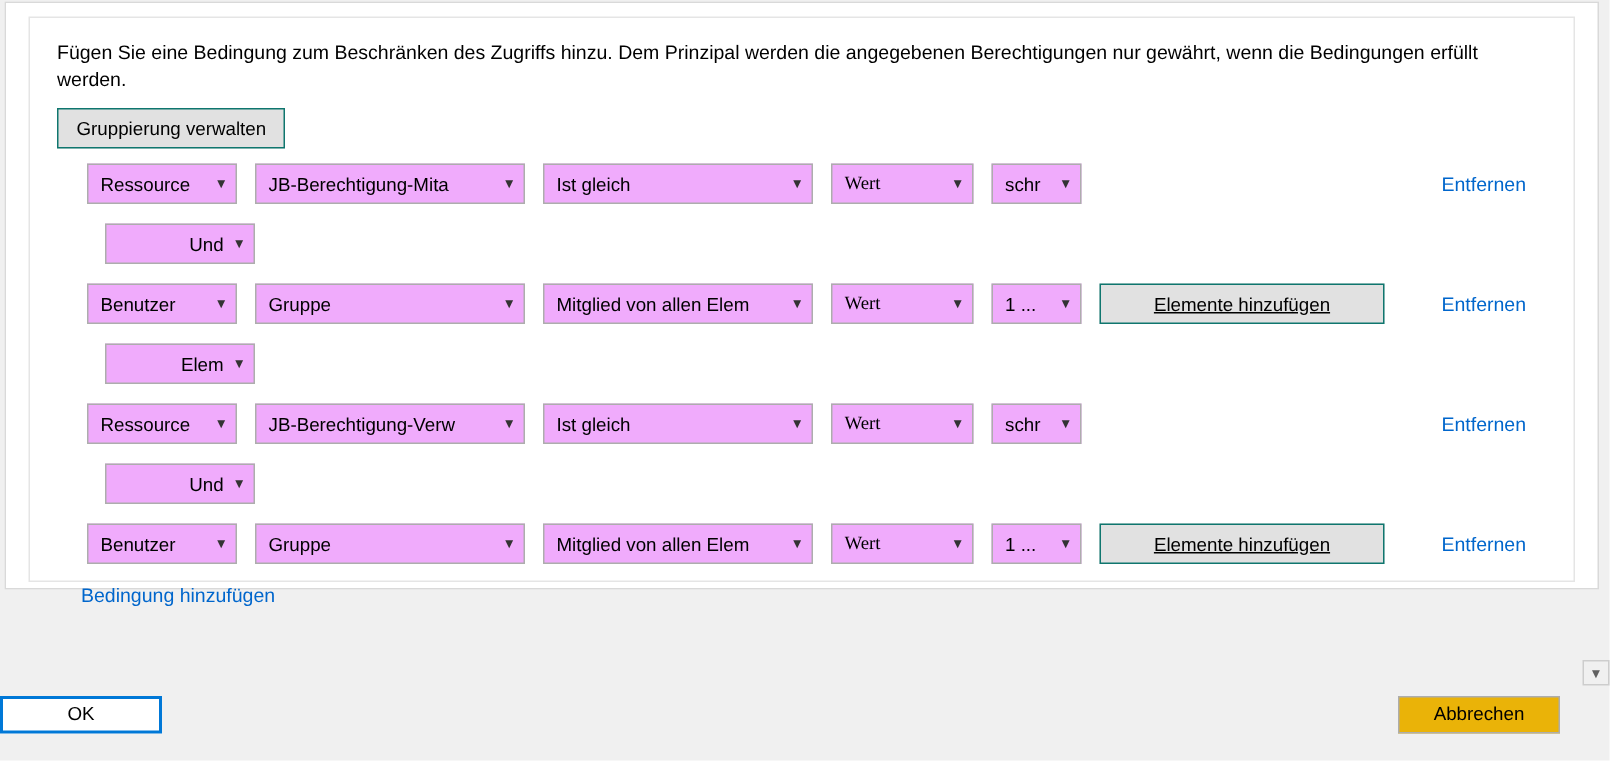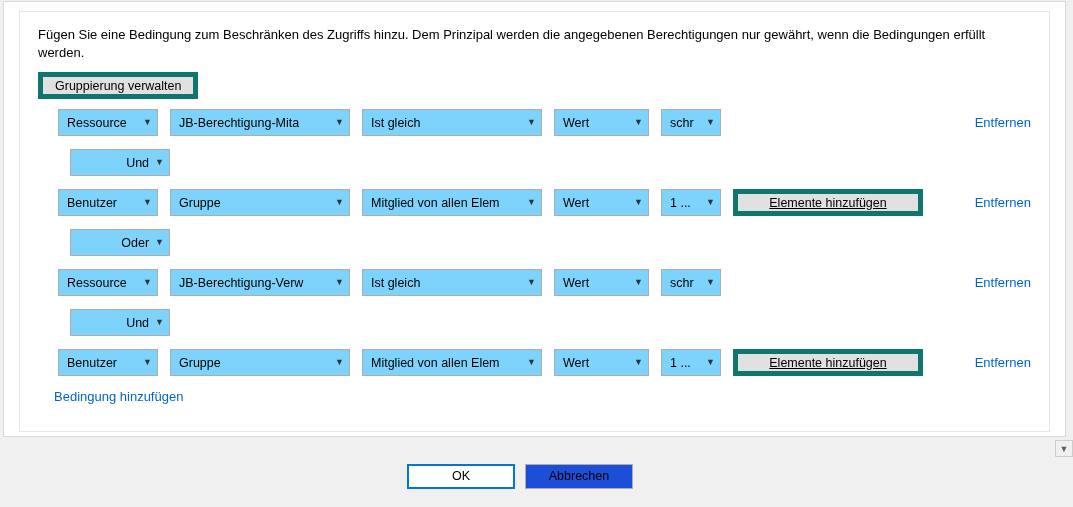--- a/index.html
+++ b/index.html
@@ -11,21 +11,21 @@
     background: #f0f0f0;
     color: #000;
     width: 1073px;
     height: 507px;
     overflow: hidden;
     position: relative;
   }
   .dialog-frame {
     position: absolute;
     top: 1px; left: 3px; right: 7px;
-    height: 436px;
+    height: 392px;
     background: #fff;
     border: 1px solid #d9d9d9;
     padding: 12px;
   }
   .inner-panel {
     position: absolute;
     top: 9px; left: 15px; right: 15px; bottom: 4px;
     border: 1px solid #e5e5e5;
     background: #fff;
     padding: 14px 18px 6px 18px;
@@ -34,39 +34,39 @@
     font-size: 13px;
     line-height: 18px;
     margin-bottom: 10px;
   }
   .btn {
     display: inline-flex;
     align-items: center;
     justify-content: center;
     height: 27px;
     background: #e1e1e1;
-    border: 5px solid #0f766e;
+    border: 1px solid #0f766e;
     font-family: inherit;
     font-size: 12.5px;
     padding: 0 12px;
     cursor: default;
     color: #000;
   }
   .rows-wrap { padding-left: 20px; padding-top: 10px; }
   .row {
     display: flex;
     align-items: center;
     gap: 12px;
     margin-bottom: 13px;
     flex-wrap: nowrap;
   }
   .operator-row { padding-left: 12px; margin-bottom: 13px; }
   .dd {
     height: 27px;
-    background: #7dd3fc;
+    background: #f0abfc;
     border: 1px solid #adadad;
     display: inline-flex;
     align-items: center;
     justify-content: space-between;
     padding: 0 5px 0 8px;
     font-size: 12.5px;
     cursor: default;
     white-space: nowrap;
     overflow: hidden;
   }
@@ -78,66 +78,66 @@
     line-height: 1;
     color: #333;
   }
   .link {
     color: #0066cc;
     cursor: pointer;
     font-size: 13px;
   }
   .addcond { margin-top: 2px; margin-left: 16px; }
   .spacer { flex: 1 1 auto; }
-  .remove-col { width: 70px; text-align: right; }
+  .remove-col { width: 70px; }
   .add-btn { width: 190px; justify-content: center; text-decoration: underline; }
   
   .bottom-bar {
     position: absolute;
     left: 0; right: 23px;
     top: 456px;
     height: 40px;
     display: flex;
-    justify-content: center;
+    justify-content: space-between;
     align-items: center;
     gap: 10px;
     padding-right: 10px;
   }
   .ok-btn {
     width: 108px;
     height: 25px;
     background: #fff;
     border: 2px solid #0078d7;
     display: flex; align-items:center; justify-content:center;
     font-size: 12.5px;
     cursor: default;
   }
   .cancel-btn {
     width: 108px;
     height: 25px;
-    background: #1d4ed8;
+    background: #eab308;
     border: 1px solid #adadad;
     display: flex; align-items:center; justify-content:center;
     font-size: 12.5px;
     cursor: default;
   }
   .scroll-arrow {
     position:absolute;
     right:0; top:440px;
     width:18px; height:17px;
     background:#f0f0f0;
     border:1px solid #cdcdcd;
     display:flex;align-items:center;justify-content:center;
     font-size:9px;color:#606060;
   }
   
   .w-type   { width: 100px; }
   .w-attr   { width: 180px; justify-content: center; }
   .w-op     { width: 180px; }
-  .w-val    { width: 95px; }
+  .w-val    { width: 95px; font-family: Liberation Serif, serif; }
   .w-small  { width: 60px; justify-content: flex-end; }
   .w-oper   { width: 100px; text-align: right; }
 </style>
 </head>
 <body>
 
 <div class="dialog-frame">
   <div class="inner-panel">
 
     <div class="desc">Fügen Sie eine Bedingung zum Beschränken des Zugriffs hinzu. Dem Prinzipal werden die angegebenen Berechtigungen nur gewährt, wenn die Bedingungen erfüllt werden.</div>
@@ -199,21 +199,21 @@
             <span class="txt">1 ...</span>
             <span class="chev">▼</span>
           </div>
         <button class="btn add-btn">Elemente hinzufügen</button>
         <div class="spacer"></div>
         <span class="link remove-col">Entfernen</span>
       </div>
 
       <div class="row operator-row">
         <div class="dd w-oper">
-            <span class="txt">Oder</span>
+            <span class="txt">Elem</span>
             <span class="chev">▼</span>
           </div>
       </div>
 
       <div class="row">
         <div class="dd w-type">
             <span class="txt">Ressource</span>
             <span class="chev">▼</span>
           </div>
         <div class="dd w-attr">

